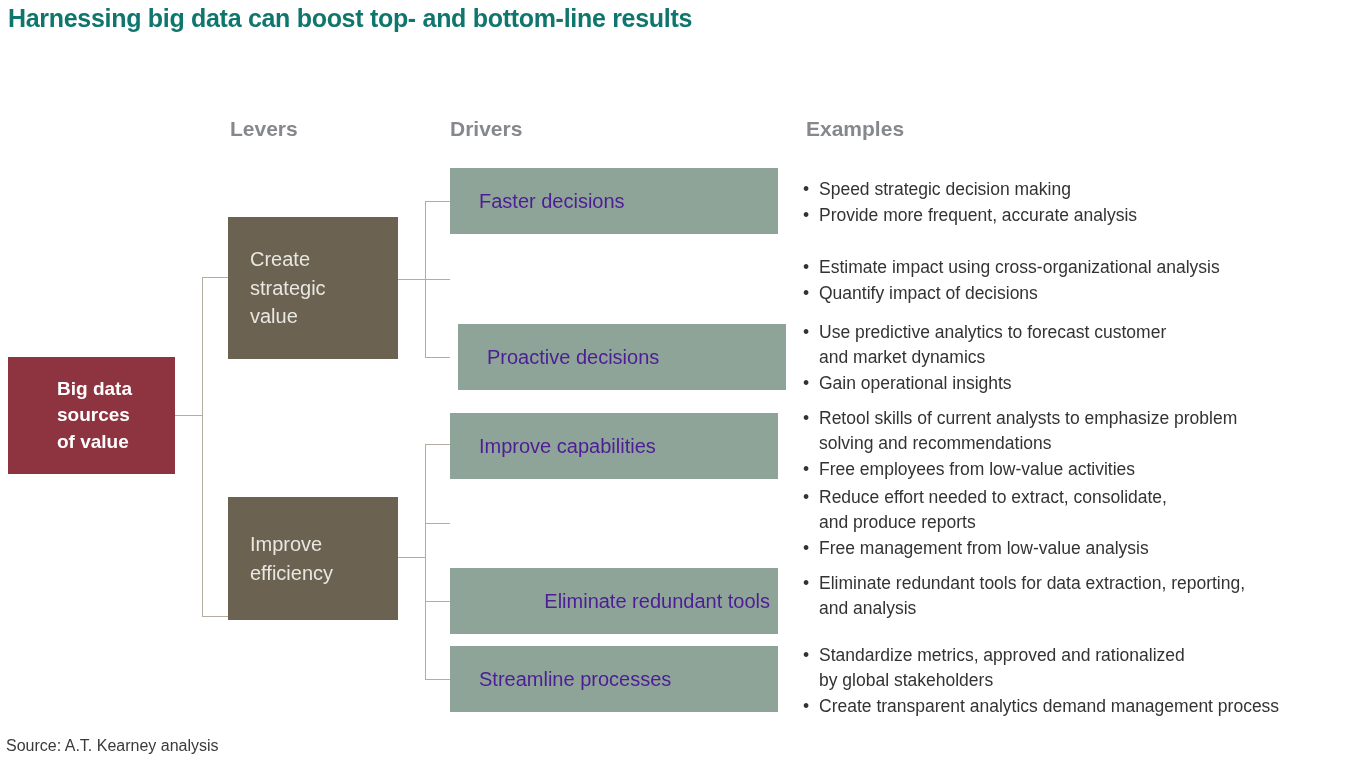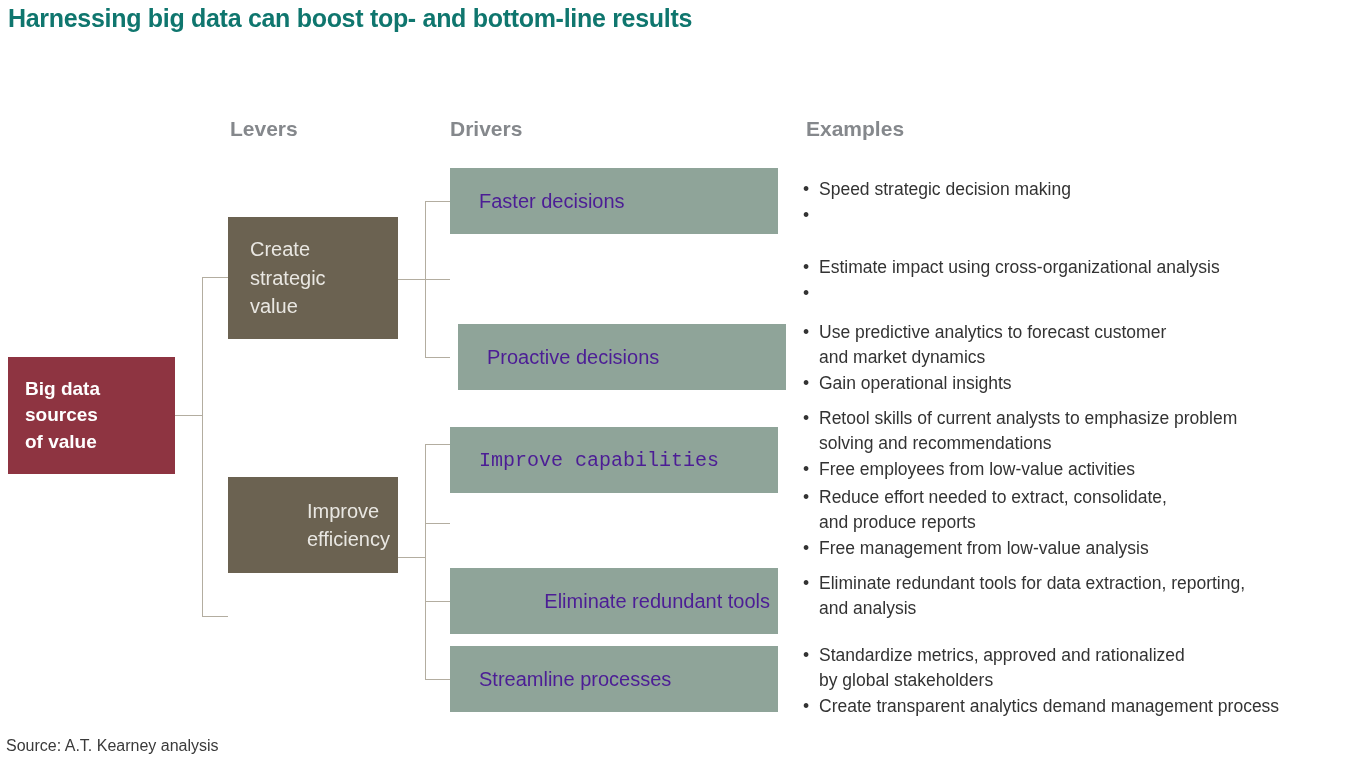--- a/index.html
+++ b/index.html
@@ -79,41 +79,41 @@
     background: #6b6251;
     padding-left: 22px;
     padding-right: 8px;
   }
   .lever-box .box-label {
     font-size: 20px;
     font-weight: normal;
     line-height: 1.42;
     color: #e9e7e2;
   }
-  .lever-1 { top: 217px; height: 122px; }
-  .lever-2 { top: 477px; height: 96px; justify-content: flex-end; }
+  .lever-1 { top: 217px; height: 142px; }
+  .lever-2 { top: 497px; height: 123px; }
 
   .driver-box {
     left: 450px;
     width: 328px;
     height: 66px;
     background: #8fa499;
     padding-left: 29px;
     padding-right: 8px;
   }
   .driver-box .box-label {
     font-size: 20px;
     font-weight: normal;
     color: #4c1d95;
     white-space: nowrap;
   }
   .drv-0 { top: 168px; }
   .drv-1 { top: 246px; }
   .drv-2 { top: 324px; margin-left: 8px; }
-  .drv-3 { top: 427px; font-family: Liberation Mono, monospace; }
+  .drv-3 { top: 413px; }
   .drv-4 { top: 490px; }
   .drv-5 { top: 568px; justify-content: flex-end; }
   .drv-6 { top: 646px; }
 
   
   .line {
     position: absolute;
     background: #b3ada0;
   }
   .line.h { height: 1px; }
@@ -171,21 +171,21 @@
 
 <div id="slide">
 
   <div class="title">Harnessing big data can boost top- and bottom-line results</div>
 
   <div class="col-head levers">Levers</div>
   <div class="col-head drivers">Drivers</div>
   <div class="col-head examples">Examples</div>
 
   <div class="box root-box">
-    <span class="box-label" style="white-space:pre-line;">Big data
+    <span class="box-label" style="white-space:pre-line;margin-left:32px;">Big data
 sources
 of value</span>
   </div>
 
   <div class="line h" style="left:175px; top:415px; width:27px;"></div>
   <div class="line v" style="left:202px; top:277px; height:339px;"></div>
   <div class="line h" style="left:202px; top:277px; width:26px;"></div>
   <div class="line h" style="left:202px; top:616px; width:26px;"></div>
 
   <div class="line h" style="left:398px; top:279px; width:27px;"></div>
@@ -223,27 +223,27 @@
   <div class="box driver-box drv-5">
     <span class="box-label">Eliminate redundant tools</span>
   </div>
   <div class="box driver-box drv-6">
     <span class="box-label">Streamline processes</span>
   </div>
 
   <div class="ex-group exg-0">
     <ul>
         <li><span class="bullet">•</span><span>Speed strategic decision making</span></li>
-        <li><span class="bullet">•</span></li>
+        <li><span class="bullet">•</span><span>Provide more frequent, accurate analysis</span></li>
       </ul>
   </div>
   <div class="ex-group exg-1">
     <ul>
         <li><span class="bullet">•</span><span>Estimate impact using cross-organizational analysis</span></li>
-        <li><span class="bullet">•</span></li>
+        <li><span class="bullet">•</span><span>Quantify impact of decisions</span></li>
       </ul>
   </div>
   <div class="ex-group exg-2">
     <ul>
         <li><span class="bullet">•</span><span>Use predictive analytics to forecast customer
 and market dynamics</span></li>
         <li><span class="bullet">•</span><span>Gain operational insights</span></li>
       </ul>
   </div>
   <div class="ex-group exg-3">

